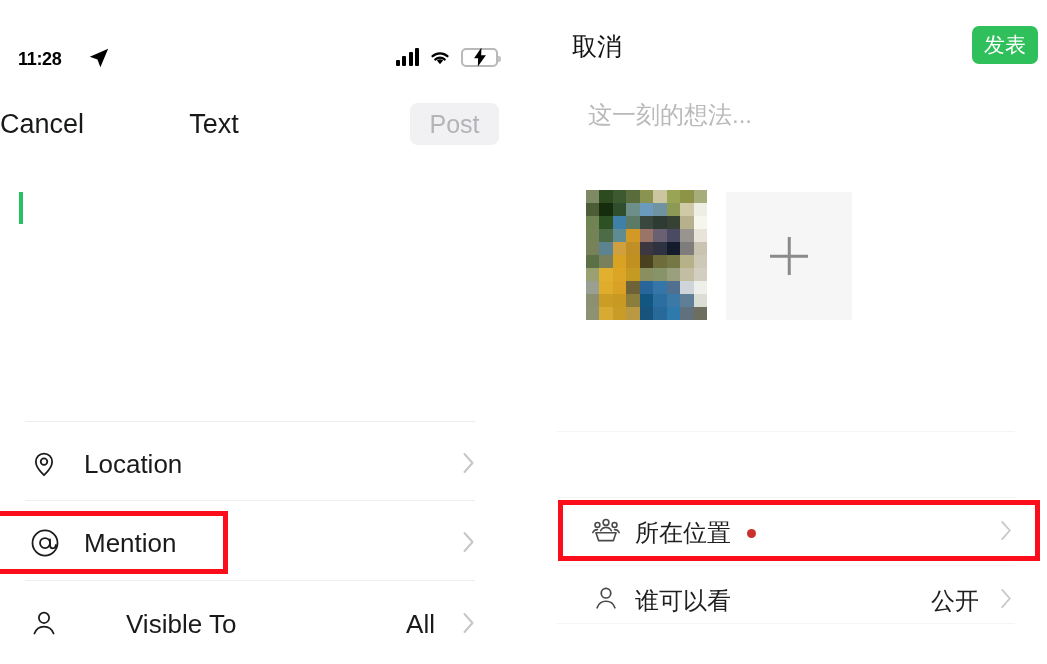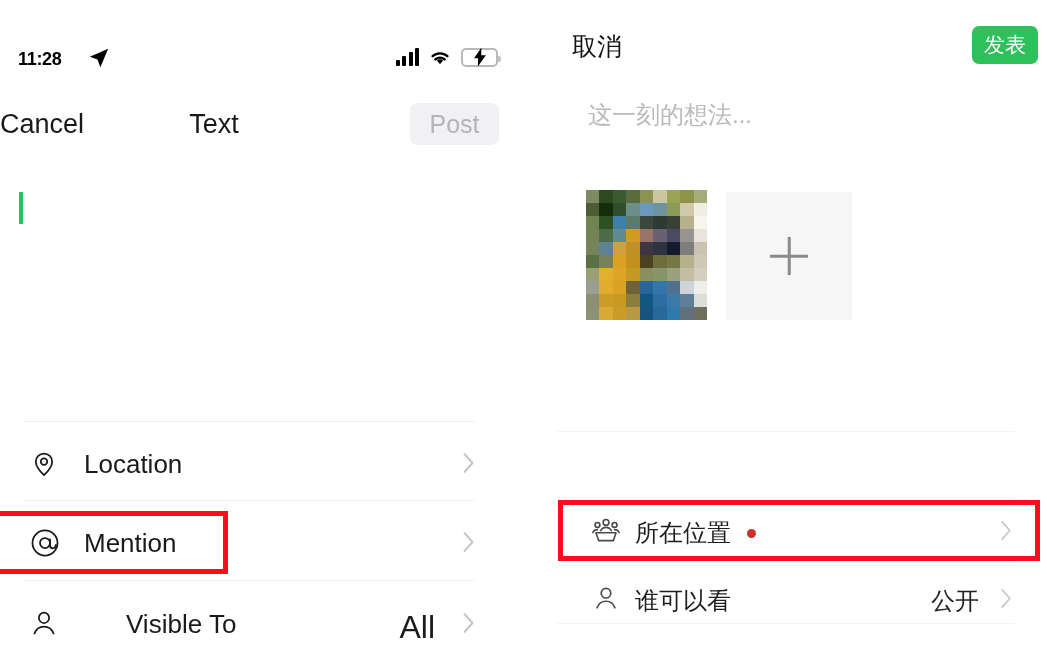--- a/index.html
+++ b/index.html
@@ -170,21 +170,21 @@
     position: absolute;
     color: #1a1a1a;
   }
   .chev {
     position: absolute;
     width: 13px; height: 22px;
   }
 
   
   #panel-left .row-label { font-size: 26px; }
-  #panel-left .row-value { font-size: 32px; }
+  #panel-left .row-value { font-size: 26px; }
 
   
   #panel-right .row-label { font-size: 24px; color: #1f1f1f; }
   #panel-right .row-value { font-size: 24px; color: #1f1f1f; }
 
   .red-dot {
     position: absolute;
     width: 9px; height: 9px;
     border-radius: 50%;
     background: #c9312c;

